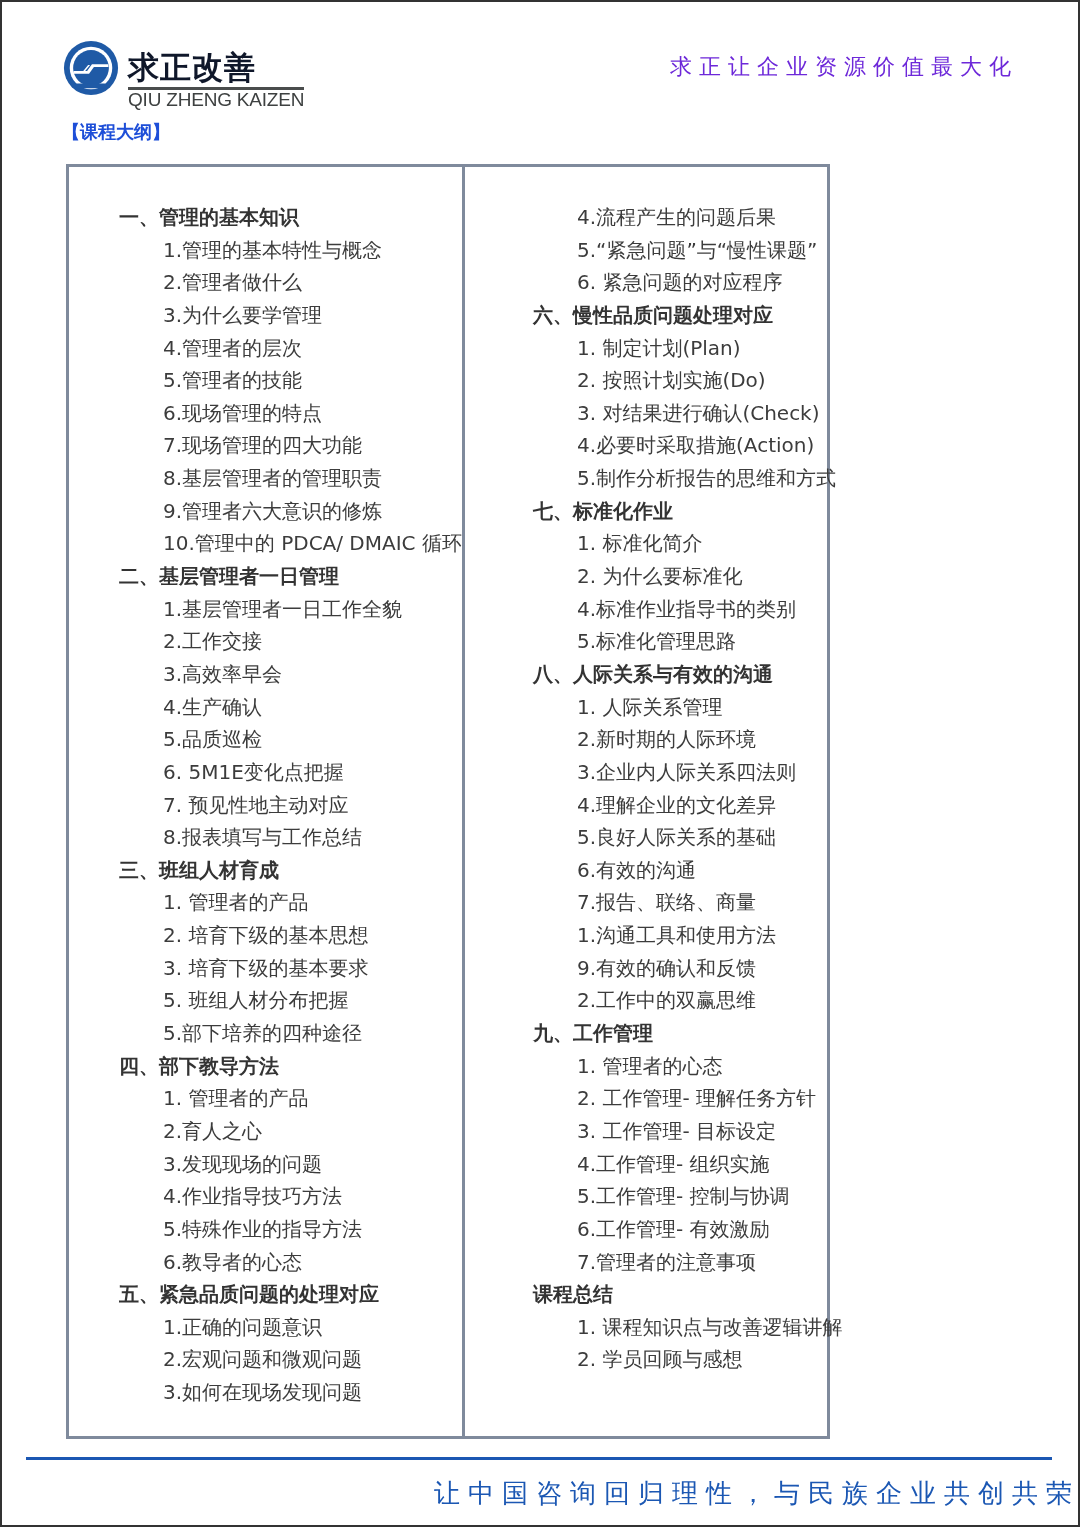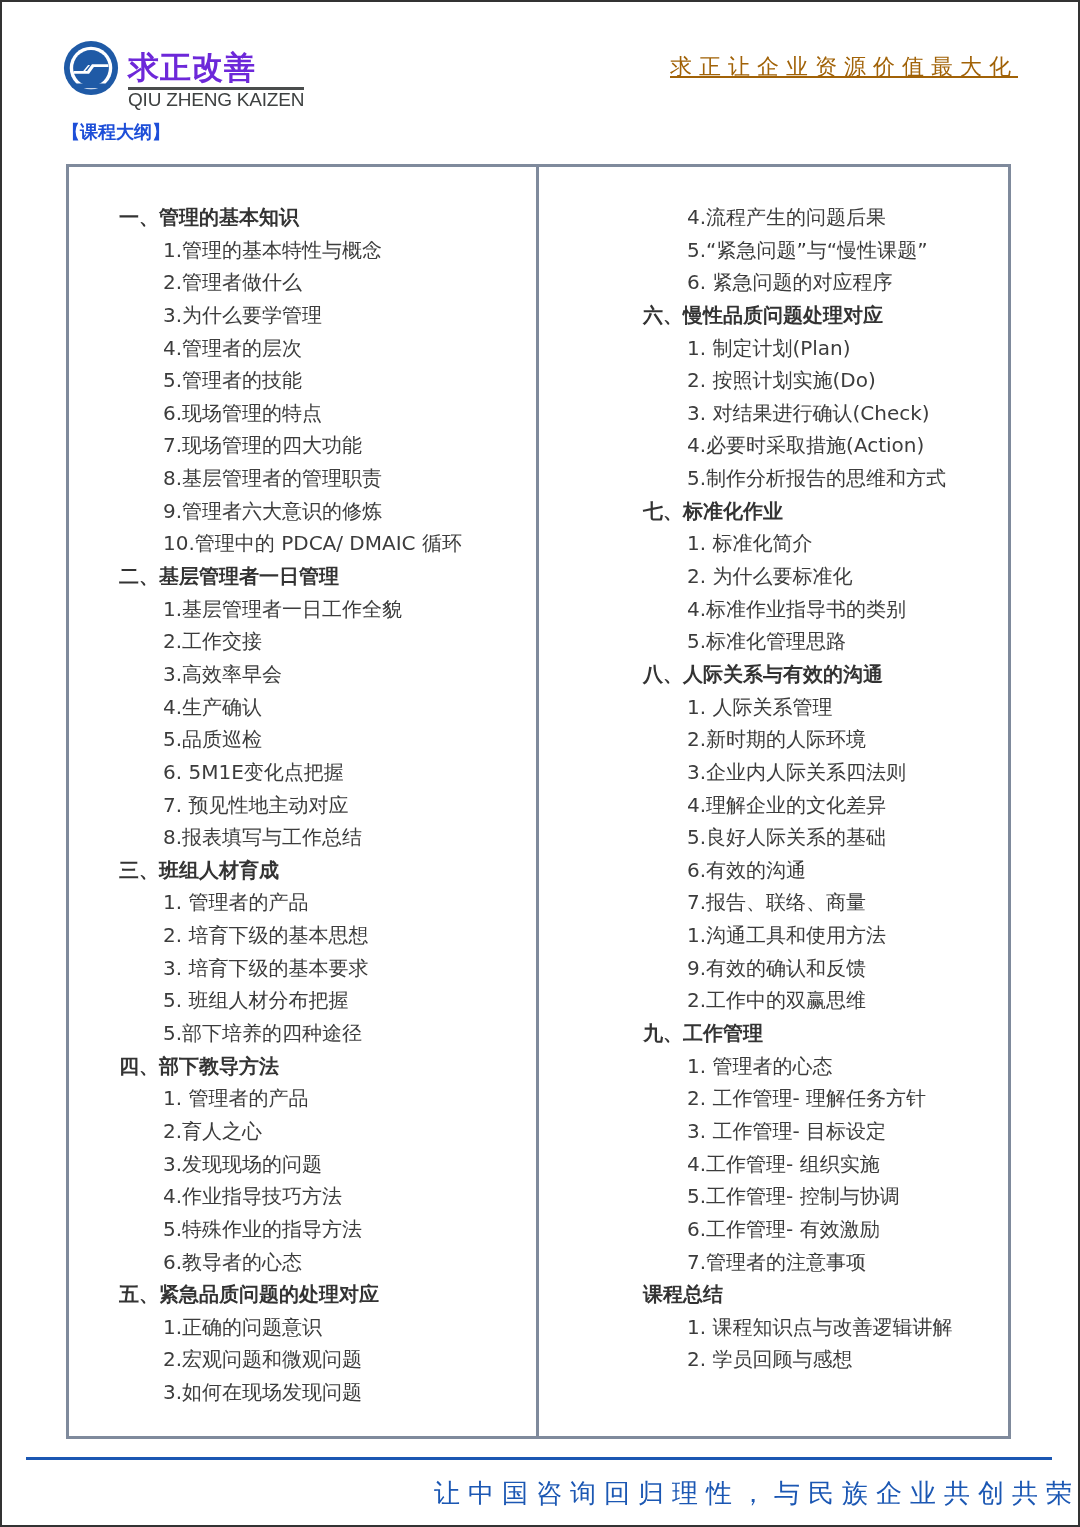--- a/index.html
+++ b/index.html
@@ -18,44 +18,44 @@
   }
   
   .logo {
     position: absolute; left: 62px; top: 36px; height: 64px;
     display: flex; align-items: center;
   }
   .logo-emblem { width: 58px; height: 58px; margin-right: 8px; }
   .logo-text { display: flex; flex-direction: column; }
   .logo-cn {
     font-family: "DejaVu Sans", sans-serif; font-weight: bold;
-    font-size: 31px; color: #6d28d9; letter-spacing: 1px; line-height: 36px;
+    font-size: 31px; color: #0f172a; letter-spacing: 1px; line-height: 36px;
     border-bottom: 3px solid #4a4d4d; padding-bottom: 2px; margin-top: 20px;
   }
   .logo-en {
     font-family: "Liberation Sans", sans-serif; font-size: 19px;
     color: #3e4141; letter-spacing: -0.2px; margin-top: 3px; line-height: 14px;
   }
   .slogan-top {
     position: absolute; right: 62px; top: 52px;
-    font-size: 22px; color: #a16207; letter-spacing: 7px; text-decoration: underline;
+    font-size: 22px; color: #6d28d9; letter-spacing: 7px;
   }
   .section-title {
     position: absolute; left: 62px; top: 120px;
     font-size: 18px; font-weight: bold; color: #1d4ed8;
   }
   
   .outline {
-    position: absolute; left: 66px; top: 164px; width: 945px; height: 1275px;
+    position: absolute; left: 66px; top: 164px; width: 764px; height: 1275px;
     border: 3px solid #7f8a9c;
     display: flex;
   }
   .col { position: relative; height: 100%; padding-top: 34px; }
   .col-left { width: 470px; border-right: 3px solid #7f8a9c; padding-left: 50px; }
-  .col-right { flex: 1; padding-left: 104px; border-radius: 27px; }
+  .col-right { flex: 1; padding-left: 68px; border-radius: 27px; }
   .row { height: 32.65px; line-height: 32.65px; font-size: 20px; white-space: nowrap; color: #3c3c3c; }
   .row.heading { font-weight: bold; color: #333333; }
   .row.item { padding-left: 44px; }
   
   .footer-rule {
     position: absolute; left: 26px; top: 1457px; width: 1026px; height: 3px;
     background: #1b57b3;
   }
   .slogan-bottom {
     position: absolute; left: 0; top: 1476px; width: 1080px; text-align: right;

